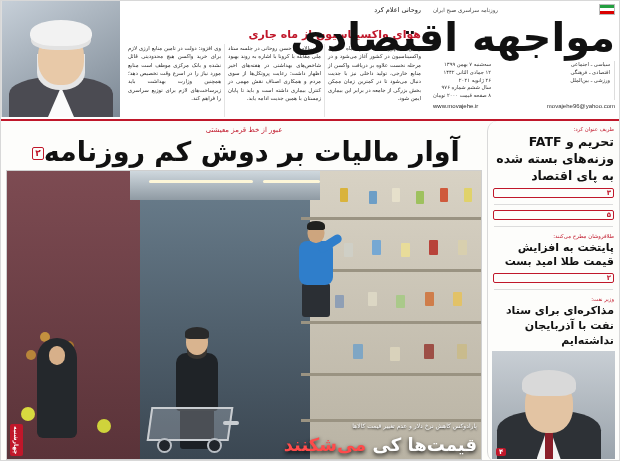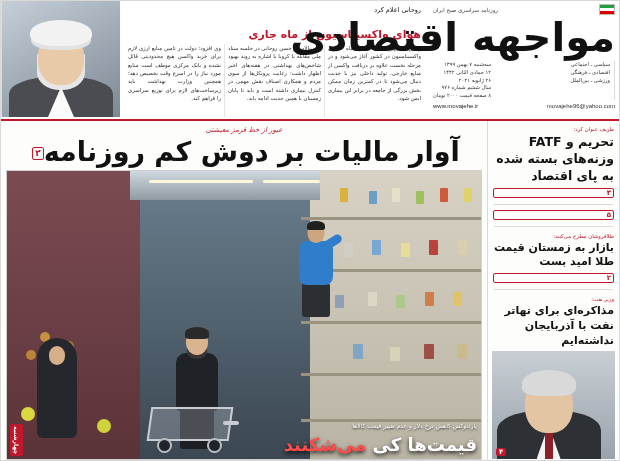--- a/index.html
+++ b/index.html
@@ -159,21 +159,21 @@
   .content{
     display:flex;flex-direction:row;
     height:341px;
   }
   .sidebar{
     width:132px;
     order:1;
     border-left:1px solid #d9d9d9;
     box-sizing:border-box;
     padding:3px 4px;
-    display:flex;flex-direction:column;
+    display:flex;flex-direction:column;border-radius:10px;
   }
   .side-note{
     font-size:5.4px;color:#c0172a;text-align:right;margin:2px 1px 1px 1px;
   }
   .side-title{
     font-size:12.5px;font-weight:bold;color:#111;
     text-align:right;line-height:1.35;margin:1px 1px 2px 1px;
   }
   .side-title.sm{font-size:11px;}
   .side-sep{border-top:1px solid #dcdcdc;margin:4px 2px;}
@@ -220,21 +220,21 @@
   }
 
   .main{
     flex:1;order:2;
     padding:3px 5px 2px 5px;
     box-sizing:border-box;
     display:flex;flex-direction:column;
     min-width:0;
   }
   .overline{
-    font-size:7px;color:#c0172a;text-align:center;margin:2px 0 2px 0;font-style:italic;
+    font-size:7px;color:#c0172a;text-align:center;margin:2px 0 2px 0;
   }
   .main-headline{
     font-size:27px;font-weight:bold;color:#111;
     text-align:center;line-height:1.15;margin:0 0 3px 0;
     white-space:nowrap;
   }
   .hl-mark{
     display:inline-block;vertical-align:middle;
     font-size:9px;color:#c0172a;border:1px solid #c0172a;
     padding:0 2px;border-radius:2px;margin-left:4px;
@@ -395,27 +395,27 @@
       <div class="side-title">تحریم و FATF وزنه‌های بسته شده به پای اقتصاد</div>
       <div class="pagemark">۳</div>
 
       <div class="side-sep"></div>
 
       <div class="pagemark">۵</div>
 
       <div class="side-sep"></div>
 
       <div class="side-note">طلافروشان مطرح می‌کنند:</div>
-      <div class="side-title sm">بازار به زمستان قیمت طلا امید بست</div>
+      <div class="side-title sm">پایتخت به افزایش قیمت طلا امید بست</div>
       <div class="pagemark">۲</div>
 
       <div class="side-sep"></div>
 
       <div class="side-note">وزیر نفت:</div>
-      <div class="side-title sm">مذاکره‌ای برای تهاتر نفت با آذربایجان نداشته‌ایم</div>
+      <div class="side-title sm">مذاکره‌ای برای ستاد نفت با آذربایجان نداشته‌ایم</div>
 
       <div class="sb-photo">
         <div class="suit2"></div>
         <div class="shirt2"></div>
         <div class="tie2"></div>
         <div class="face2"></div>
         <div class="hair2"></div>
         <div class="sb-pagemark">۴</div>
       </div>
     </div>

